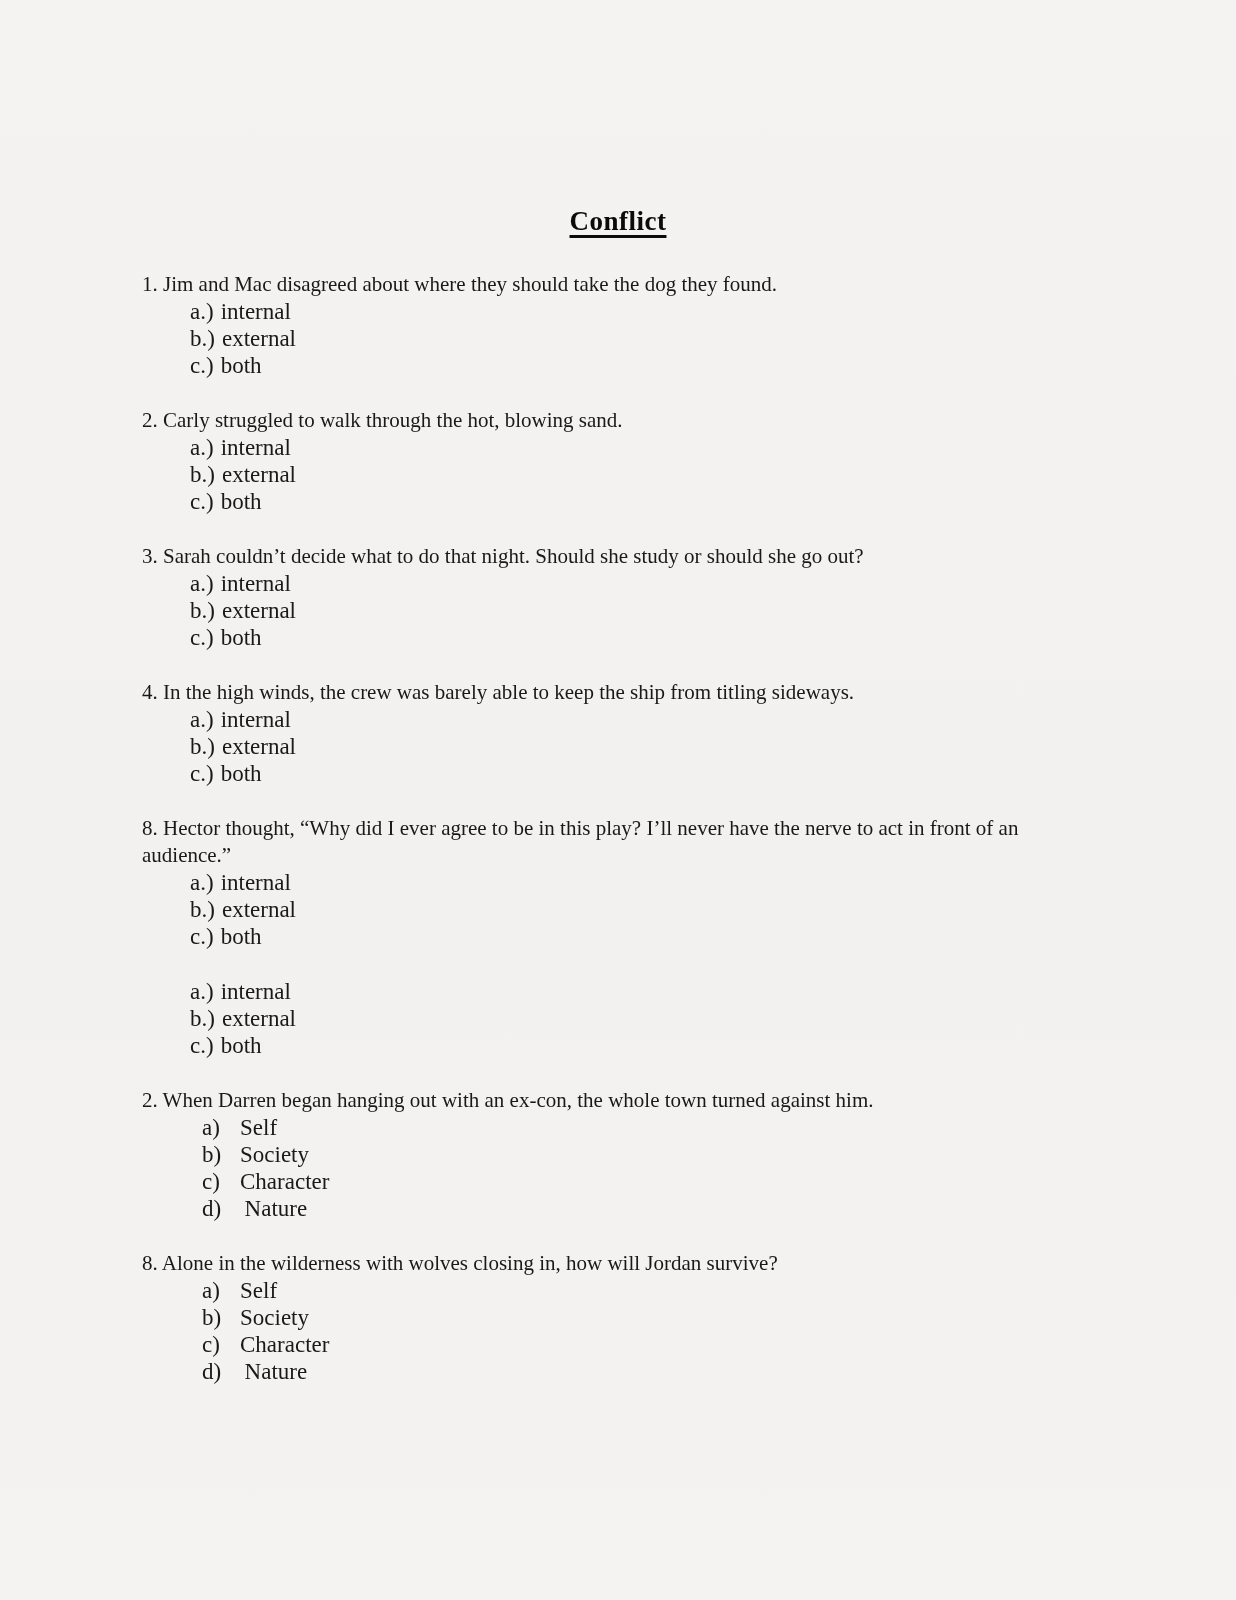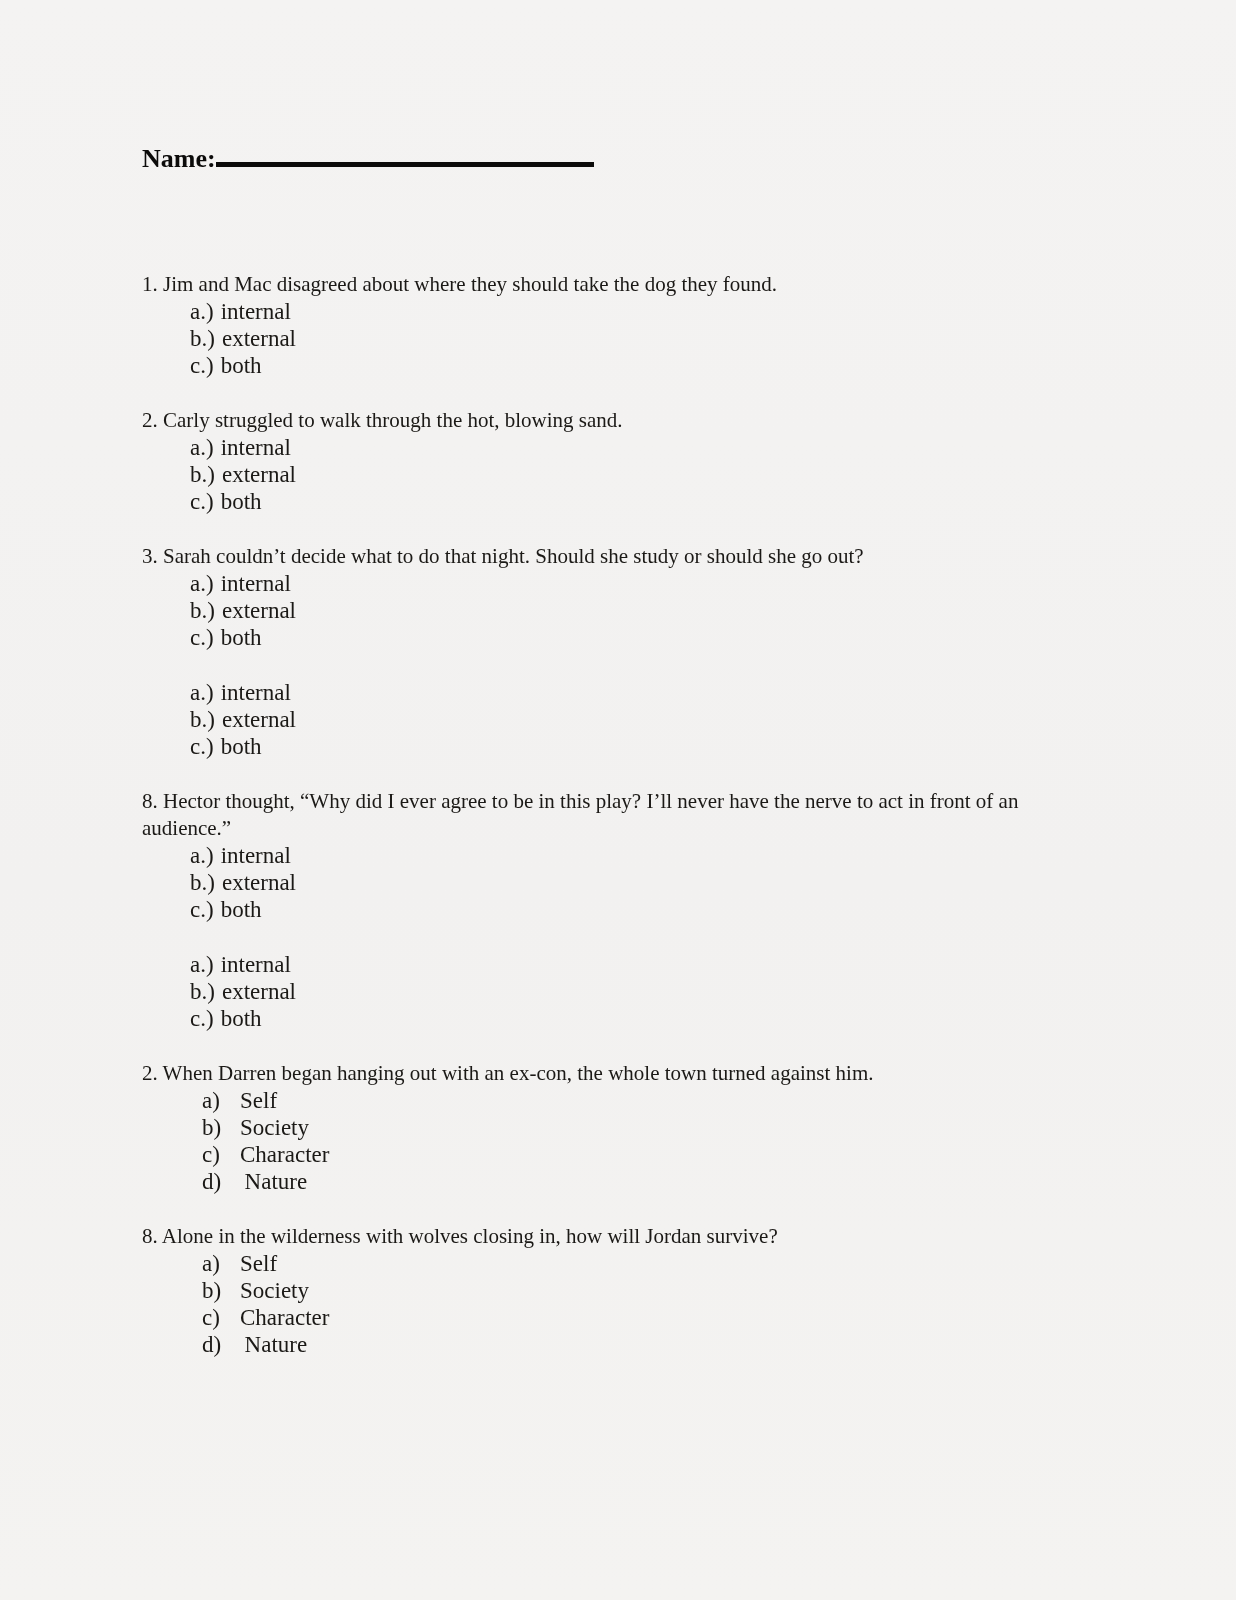--- a/index.html
+++ b/index.html
@@ -86,24 +86,24 @@
   .options--paren .opt-letter {
     display: inline-block;
     min-width: 38px;
   }
 </style>
 </head>
 <body>
 
 <div class="page">
 
-  <div class="name-row">
-    <span>Name:</span><span class="name-line"></span>
+
+  <div class="title-row">
+    <span class="title">Conflict</span>
   </div>
-
 
   <div class="questions">
   <div class="question">
     <p class="stem">1. Jim and Mac disagreed about where they should take the dog they found.</p>
     <div class="options options--dot">
           <div class="option"><span class="opt-letter">a.)</span><span class="opt-label">internal</span></div>
           <div class="option"><span class="opt-letter">b.)</span><span class="opt-label">external</span></div>
           <div class="option"><span class="opt-letter">c.)</span><span class="opt-label">both</span></div>
         </div>
   </div>
@@ -120,20 +120,21 @@
   <div class="question">
     <p class="stem">3. Sarah couldn’t decide what to do that night. Should she study or should she go out?</p>
     <div class="options options--dot">
           <div class="option"><span class="opt-letter">a.)</span><span class="opt-label">internal</span></div>
           <div class="option"><span class="opt-letter">b.)</span><span class="opt-label">external</span></div>
           <div class="option"><span class="opt-letter">c.)</span><span class="opt-label">both</span></div>
         </div>
   </div>
 
   <div class="question">
+    <p class="stem">4. In the high winds, the crew was barely able to keep the ship from titling sideways.</p>
     <div class="options options--dot">
           <div class="option"><span class="opt-letter">a.)</span><span class="opt-label">internal</span></div>
           <div class="option"><span class="opt-letter">b.)</span><span class="opt-label">external</span></div>
           <div class="option"><span class="opt-letter">c.)</span><span class="opt-label">both</span></div>
         </div>
   </div>
 
   <div class="question">
     <p class="stem">8. Hector thought, “Why did I ever agree to be in this play? I’ll never have the nerve to act in front of an audience.”</p>
     <div class="options options--dot">

